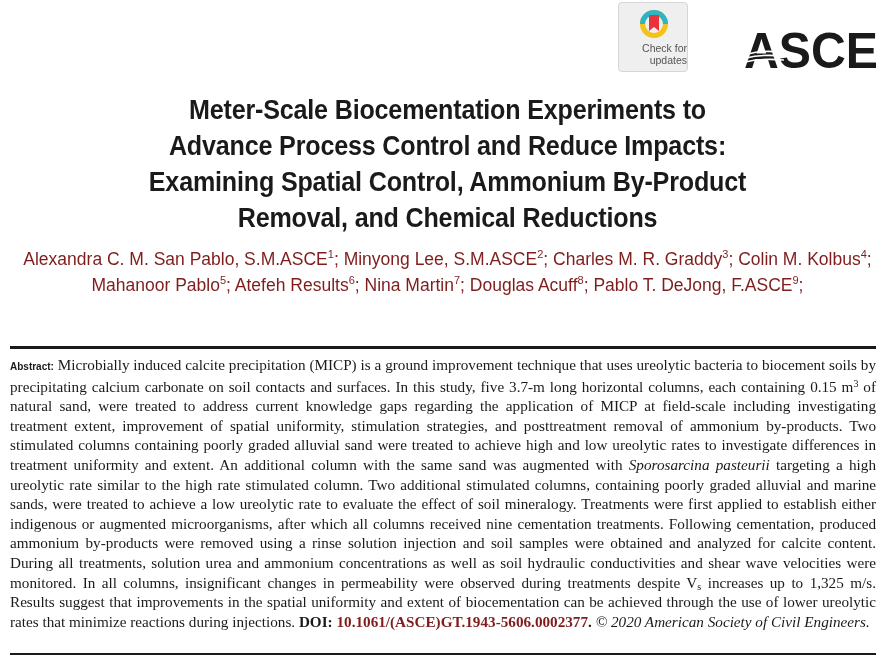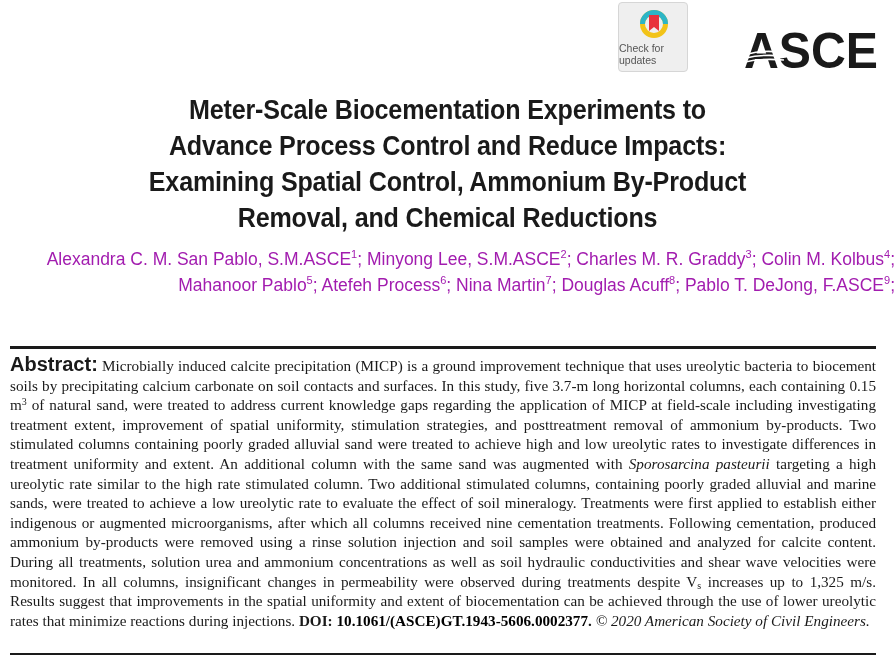--- a/index.html
+++ b/index.html
@@ -5,56 +5,56 @@
     html, body { margin: 0; padding: 0; background: #ffffff; }
     body { width: 895px; height: 670px; position: relative; overflow: hidden; color: #1a1a1a; }
 
     .cfu-badge {
       position: absolute; left: 618px; top: 2px; width: 70px; height: 70px;
       background: #efefef; border: 1px solid #d6d6d6; border-radius: 4px;
       box-sizing: border-box;
     }
     .cfu-icon { position: absolute; left: 20px; top: 6px; width: 30px; height: 30px; }
     .cfu-text {
-      position: absolute; left: 0; right: 0; top: 39px; text-align: left;
+      position: absolute; left: 0; right: 0; top: 39px; text-align: right;
       font-family: "Liberation Sans", sans-serif; font-size: 10.5px; line-height: 12px; color: #555;
     }
     .asce-logo {
       position: absolute; left: 744px; top: 28px; width: 135px; height: 44px;
     }
 
     .title {
       position: absolute; left: 40px; width: 815px; top: 92px; text-align: center;
       font-family: "Liberation Sans", sans-serif; font-weight: bold; font-size: 27px;
       line-height: 36px; color: #1a1a1a; letter-spacing: -0.2px;
       transform: scaleX(0.93); transform-origin: center top;
     }
     .title div { white-space: nowrap; }
 
     .authors {
-      position: absolute; left: 0; width: 895px; top: 246px; text-align: right;
-      font-family: "Liberation Sans", sans-serif; font-size: 17.5px; line-height: 26px; color: #a21caf;
+      position: absolute; left: 0; width: 895px; top: 246px; text-align: center;
+      font-family: "Liberation Sans", sans-serif; font-size: 17.5px; line-height: 26px; color: #7f1d1d;
     }
     .authors div { white-space: nowrap; }
     .authors sup { font-size: 11px; vertical-align: 7px; line-height: 0; }
 
     .rule-top { position: absolute; left: 10px; width: 866px; top: 346px; height: 3px; background: #1a1a1a; }
     .rule-bottom { position: absolute; left: 10px; width: 866px; top: 653px; height: 2px; background: #1a1a1a; }
 
     .abstract {
       position: absolute; left: 10px; width: 866px; top: 355px;
       font-family: "Liberation Serif", serif; font-size: 15.2px; line-height: 19.6px;
       text-align: justify; color: #1a1a1a;
     }
-    .abstract .lbl { font-family: "Liberation Sans", sans-serif; font-weight: bold; font-size: 20px; }
+    .abstract .lbl { font-family: "Liberation Sans", sans-serif; font-weight: bold; font-size: 10px; }
     .abstract sup { font-size: 10px; vertical-align: 5px; line-height: 0; }
     .abstract sub { font-size: 10px; vertical-align: -2px; line-height: 0; }
     .abstract i { }
     .doi-lbl { font-weight: bold; }
-    .doi-link { font-weight: bold; color: #000000; text-decoration: none; }
+    .doi-link { font-weight: bold; color: #7f1d1d; text-decoration: none; }
     .copyright { font-style: italic; }
   </style>
 </head>
 <body>
 
 <div class="cfu-badge">
   <svg class="cfu-icon" viewBox="0 0 30 30">
     <circle cx="15" cy="15" r="11.5" fill="none" stroke="#f2c318" stroke-width="5"></circle>
     <path d="M15 3.5 A11.5 11.5 0 0 1 26.5 15" fill="none" stroke="#2db5c6" stroke-width="5"></path>
     <path d="M3.5 15 A11.5 11.5 0 0 1 15 3.5" fill="none" stroke="#2db5c6" stroke-width="5"></path>
@@ -78,21 +78,21 @@
   <div>Advance Process Control and Reduce Impacts:</div>
   <div>Examining Spatial Control, Ammonium By-Product</div>
   <div>Removal, and Chemical Reductions</div>
 </div>
 
 <div class="authors">
   <div>
     <span>Alexandra C. M. San Pablo, S.M.ASCE</span><sup>1</sup><span>; </span><span>Minyong Lee, S.M.ASCE</span><sup>2</sup><span>; </span><span>Charles M. R. Graddy</span><sup>3</sup><span>; </span><span>Colin M. Kolbus</span><sup>4</sup><span>;</span>
   </div>
   <div>
-    <span>Mahanoor Pablo</span><sup>5</sup><span>; </span><span>Atefeh Process</span><sup>6</sup><span>; </span><span>Nina Martin</span><sup>7</sup><span>; </span><span>Douglas Acuff</span><sup>8</sup><span>; </span><span>Pablo T. DeJong, F.ASCE</span><sup>9</sup><span>;</span>
+    <span>Mahanoor Pablo</span><sup>5</sup><span>; </span><span>Atefeh Results</span><sup>6</sup><span>; </span><span>Nina Martin</span><sup>7</sup><span>; </span><span>Douglas Acuff</span><sup>8</sup><span>; </span><span>Pablo T. DeJong, F.ASCE</span><sup>9</sup><span>;</span>
   </div>
 </div>
 
 <div class="rule-top"></div>
 
 <div class="abstract">
   <span class="lbl">Abstract:</span><span> Microbially induced calcite precipitation (MICP) is a ground improvement technique that uses ureolytic bacteria to biocement soils by precipitating calcium carbonate on soil contacts and surfaces. In this study, five 3.7-m long horizontal columns, each containing 0.15 m</span><sup>3</sup><span> of natural sand, were treated to address current knowledge gaps regarding the application of MICP at field-scale including investigating treatment extent, improvement of spatial uniformity, stimulation strategies, and posttreatment removal of ammonium by-products. Two stimulated columns containing poorly graded alluvial sand were treated to achieve high and low ureolytic rates to investigate differences in treatment uniformity and extent. An additional column with the same sand was augmented with </span><i>Sporosarcina pasteurii</i><span> targeting a high ureolytic rate similar to the high rate stimulated column. Two additional stimulated columns, containing poorly graded alluvial and marine sands, were treated to achieve a low ureolytic rate to evaluate the effect of soil mineralogy. Treatments were first applied to establish either indigenous or augmented microorganisms, after which all columns received nine cementation treatments. Following cementation, produced ammonium by-products were removed using a rinse solution injection and soil samples were obtained and analyzed for calcite content. During all treatments, solution urea and ammonium concentrations as well as soil hydraulic conductivities and shear wave velocities were monitored. In all columns, insignificant changes in permeability were observed during treatments despite V</span><sub>s</sub><span> increases up to 1,325 m/s. Results suggest that improvements in the spatial uniformity and extent of biocementation can be achieved through the use of lower ureolytic rates that minimize reactions during injections. </span><span class="doi-lbl">DOI:</span> <a class="doi-link" href="#">10.1061/(ASCE)GT.1943-5606.0002377</a><span class="doi-lbl">.</span> <span class="copyright">© 2020 American Society of Civil Engineers.</span>
 </div>
 
 <div class="rule-bottom"></div>

